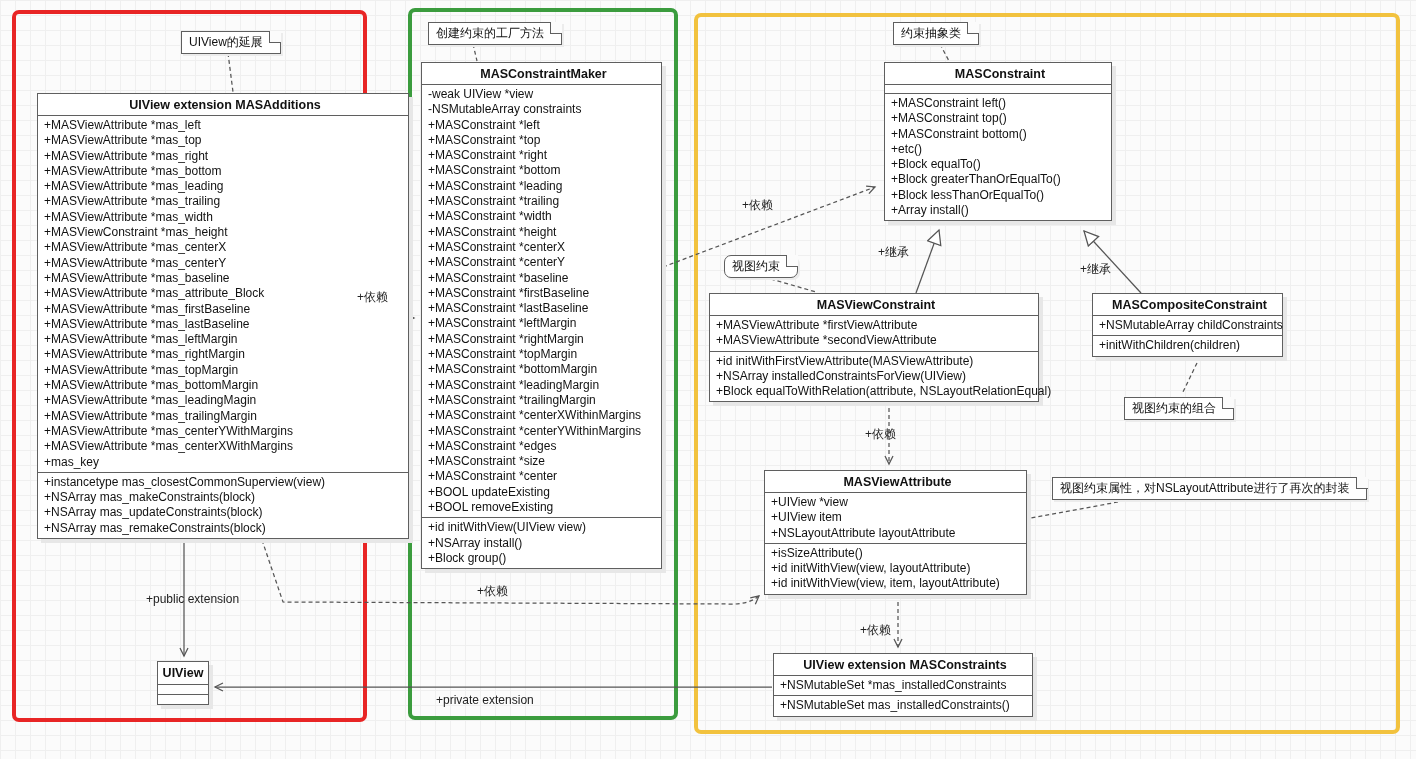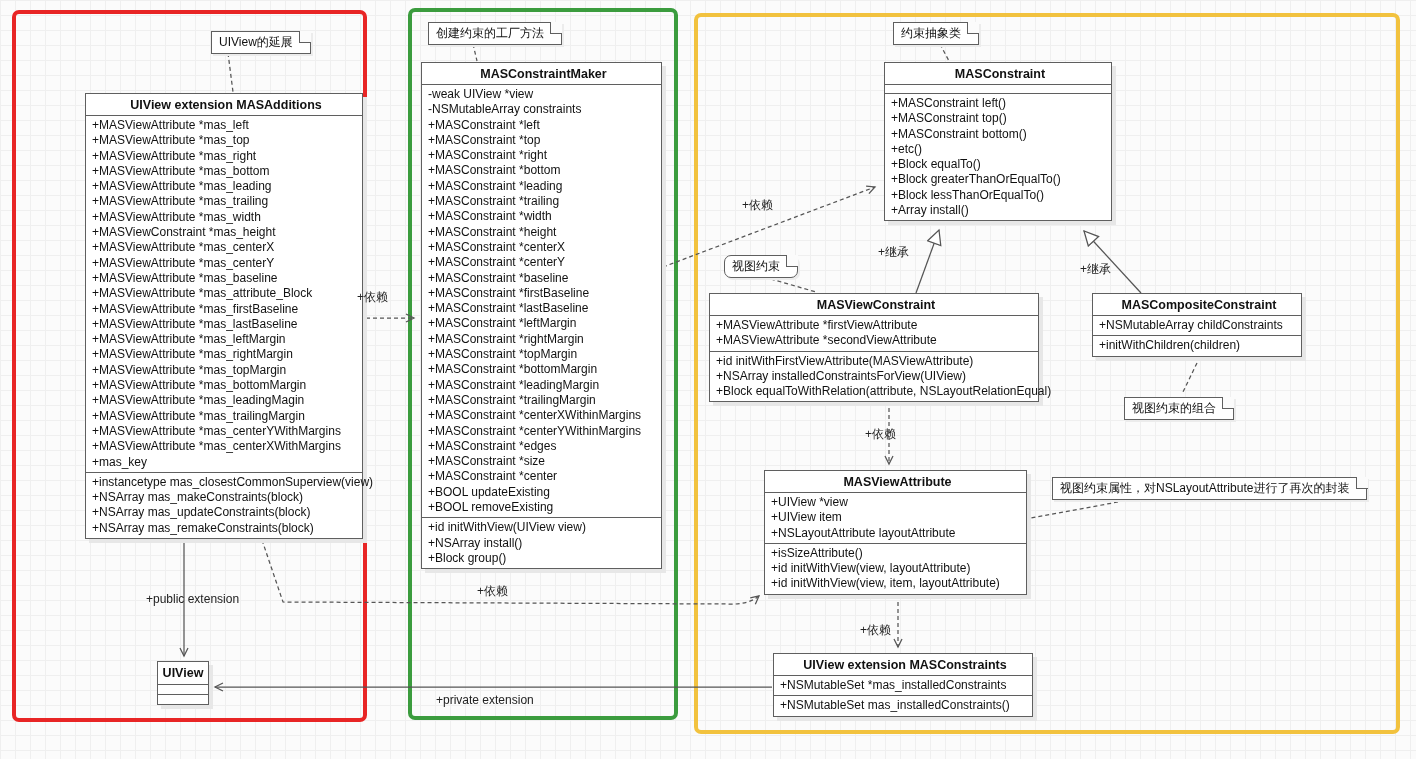--- a/index.html
+++ b/index.html
@@ -27,41 +27,41 @@
   .uml-title{
     font-weight:bold;text-align:center;font-size:12.5px;
     padding:4px 0 3px 4px;border-bottom:1.8px solid #5f5f5f;white-space:nowrap;
   }
   .uml-attrs,.uml-methods{padding:2px 0;}
   .uml-methods{border-top:1.8px solid #5f5f5f;}
   .uml-attrs:empty{min-height:8px;padding:0;}
   .uml-row{line-height:15.3px;padding:0 6px;white-space:nowrap;}
   .uml-empty{height:9px;border-top:1.8px solid #5f5f5f;}
 
-  #cls-masadditions{left:37px;top:93px;width:278px;margin-left:48px;}
+  #cls-masadditions{left:37px;top:93px;width:372px;}
   #cls-maker{left:421px;top:62px;width:241px;}
   #cls-masconstraint{left:884px;top:62px;width:228px;}
   #cls-viewconstraint{left:701px;top:293px;width:330px;margin-left:8px;}
-  #cls-composite{left:1092px;top:293px;width:210px;}
+  #cls-composite{left:1092px;top:293px;width:191px;}
   #cls-viewattribute{left:764px;top:470px;width:263px;}
   #cls-constraints-ext{left:773px;top:653px;width:260px;}
   #cls-uiview{left:157px;top:661px;width:52px;}
   #cls-uiview .uml-title{border-bottom:none;padding:4px 2px;}
 
   
   .note{
     position:absolute;background:#fff;border:1.4px solid #5f5f5f;
     font-size:12px;line-height:19px;color:#111;white-space:nowrap;
     padding:1px 17px 1px 7px;box-shadow:2px 2px 0 #ececec;
   }
   .note .fold{
     position:absolute;top:-1.4px;right:-1.4px;width:11px;height:11px;
     background:#fbfbfb;border-left:1.4px solid #5f5f5f;border-bottom:1.4px solid #5f5f5f;
   }
-  #note-masadditions{left:181px;top:31px;margin-left:30px;}
+  #note-masadditions{left:181px;top:31px;}
   #note-maker{left:428px;top:22px;}
   #note-masconstraint{left:893px;top:22px;}
   #note-viewconstraint{left:724px;top:255px;border-radius:7px;}
   #note-composite{left:1124px;top:397px;}
   #note-viewattribute{left:1052px;top:477px;}
 
   
   svg.edges{position:absolute;left:0;top:0;width:1416px;height:759px;pointer-events:none;}
   .edge{stroke:#555;stroke-width:1.25;fill:none;}
   .dashed{stroke-dasharray:4 3;}

